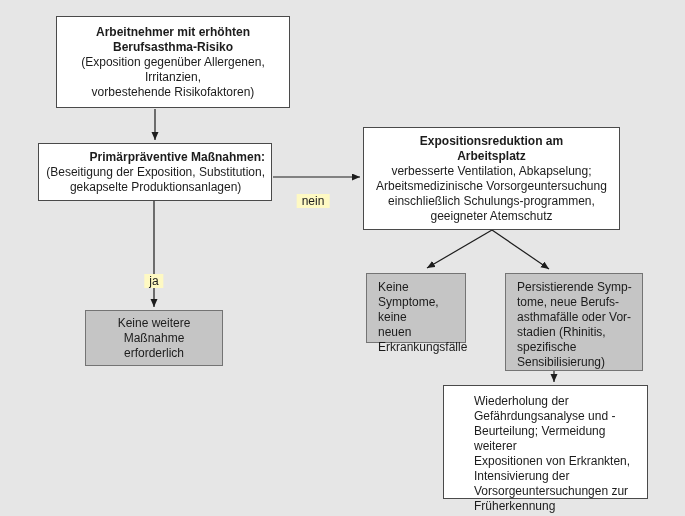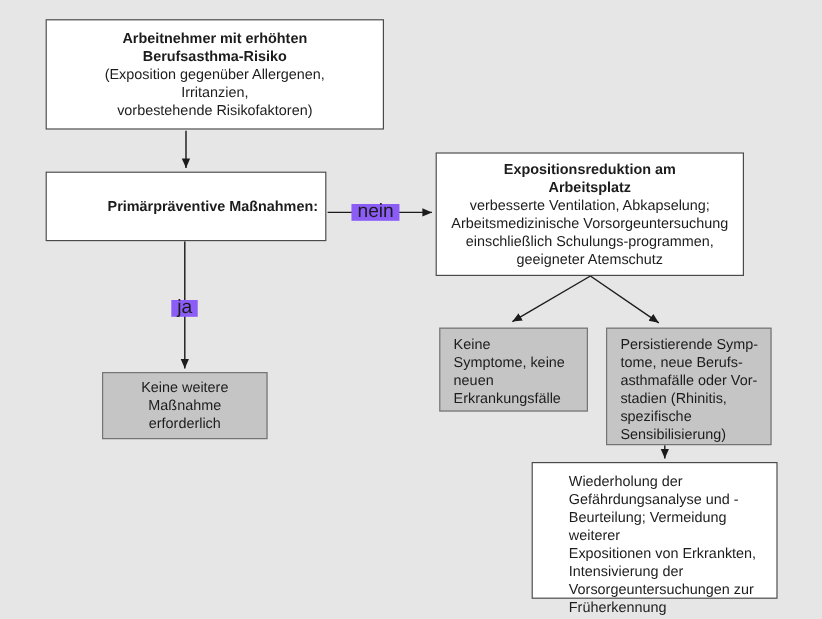--- a/index.html
+++ b/index.html
@@ -48,25 +48,26 @@
   .node-title {
     font-weight: bold;
     white-space: pre-line;
   }
   .node-body {
     white-space: pre-line;
   }
   .edge-label {
     position: absolute;
     transform: translate(-50%, -50%);
-    background: #8b5cf6;
+    background: #fef9c3;
     padding: 0 5px;
-    font-size: 16px;
+    font-size: 12px;
     line-height: 14px;
     color: #1c1c1c;
+    margin-top: 24px;
   }
 </style>
 </head>
 <body>
 
 <div id="canvas">
 
   <svg id="edges" viewBox="0 0 685 516" xmlns="http://www.w3.org/2000/svg">
     <defs>
       <marker id="ah" markerWidth="9" markerHeight="8" refX="8" refY="3.5" orient="auto" markerUnits="userSpaceOnUse">
@@ -74,48 +75,50 @@
       </marker>
     </defs>
     <line x1="155" y1="109" x2="155" y2="140" stroke="#1c1c1c" stroke-width="1.2" marker-end="url(#ah)"></line>
     <line x1="273" y1="177" x2="360" y2="177" stroke="#1c1c1c" stroke-width="1.2" marker-end="url(#ah)"></line>
     <line x1="154" y1="201" x2="154" y2="307" stroke="#1c1c1c" stroke-width="1.2" marker-end="url(#ah)"></line>
     <line x1="492" y1="230" x2="427" y2="268" stroke="#1c1c1c" stroke-width="1.2" marker-end="url(#ah)"></line>
     <line x1="492" y1="230" x2="549" y2="269" stroke="#1c1c1c" stroke-width="1.2" marker-end="url(#ah)"></line>
     <line x1="554" y1="371" x2="554" y2="382" stroke="#1c1c1c" stroke-width="1.2" marker-end="url(#ah)"></line>
   </svg>
 
-  <div class="node white center" style="left:38px; top:16px; width:282px; height:92px;text-align:center;">
+  <div class="node white center" style="left:56px; top:16px; width:234px; height:92px;text-align:center;">
     <div class="node-title">Arbeitnehmer mit erhöhten
 Berufsasthma-Risiko</div>
     <div class="node-body">(Exposition gegenüber Allergenen,
 Irritanzien,
 vorbestehende Risikofaktoren)</div>
   </div>
 
   <div class="node white center" style="left:38px; top:143px; width:234px; height:58px;align-items:flex-end;">
     <div class="node-title">Primärpräventive Maßnahmen:</div>
+    <div class="node-body">(Beseitigung der Exposition, Substitution,
+gekapselte Produktionsanlagen)</div>
   </div>
 
   <div class="node white center" style="left:363px; top:127px; width:257px; height:103px;">
     <div class="node-title">Expositionsreduktion am
 Arbeitsplatz</div>
     <div class="node-body">verbesserte Ventilation, Abkapselung;
 Arbeitsmedizinische Vorsorgeuntersuchung
 einschließlich Schulungs-programmen,
 geeigneter Atemschutz</div>
   </div>
 
   <div class="node gray center" style="left:85px; top:310px; width:138px; height:56px;">
     <div class="node-body">Keine weitere
 Maßnahme
 erforderlich</div>
   </div>
 
-  <div class="node gray leftalign" style="left:366px; top:273px; width:124px; height:70px;">
+  <div class="node gray leftalign" style="left:366px; top:273px; width:100px; height:70px;">
     <div class="node-body">Keine
 Symptome, keine
 neuen
 Erkrankungsfälle</div>
   </div>
 
   <div class="node gray leftalign" style="left:485px; top:273px; width:138px; height:98px;margin-left:20px;">
     <div class="node-body">Persistierende Symp-
 tome, neue Berufs-
 asthmafälle oder Vor-

